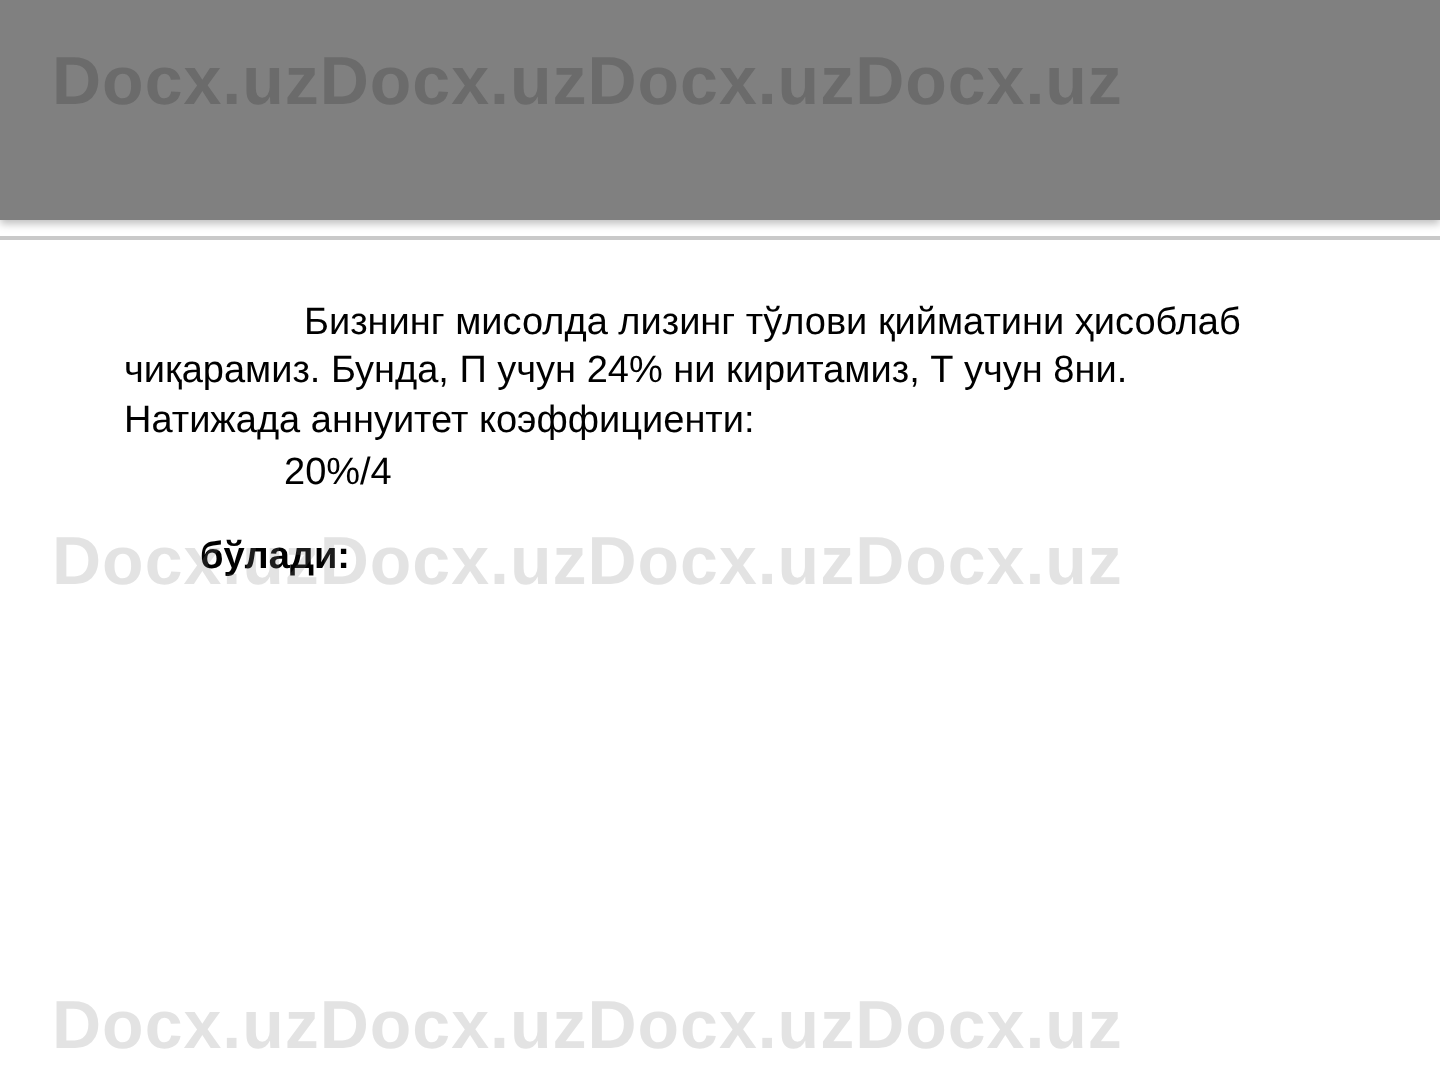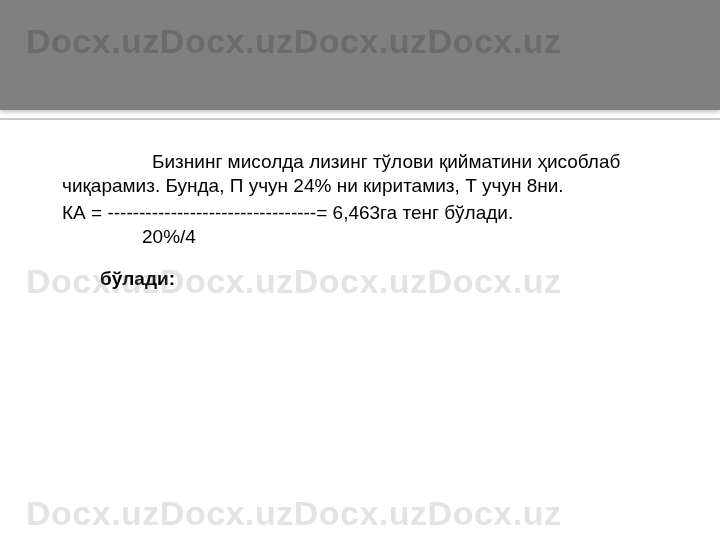--- a/index.html
+++ b/index.html
@@ -78,22 +78,22 @@
     <span class="wm">Docx.uz</span>
   </div>
 </div>
 
 <div class="divider"></div>
 
 <div class="content">
   <div class="p1">
     <span class="indent-first">Бизнинг мисолда лизинг тўлови қийматини ҳисоблаб</span>
     <span>чиқарамиз. Бунда, П учун 24% ни киритамиз, Т учун 8ни.</span><br>
+    <span>Натижада аннуитет коэффициенти:</span>
   </div>
-  <div class="formula-ka">КА = ---------------------------------= 6,463га тенг бўлади.</div>
   <div class="formula-den">20%/4</div>
   <div class="p2">
     <span class="p2-line1-cont">бўлади:</span>
   </div>
 </div>
 
 <div class="watermark-layer">
   <div class="wm-row" style="top:262px">
     <span class="wm">Docx.uz</span>
     <span class="wm">Docx.uz</span>

